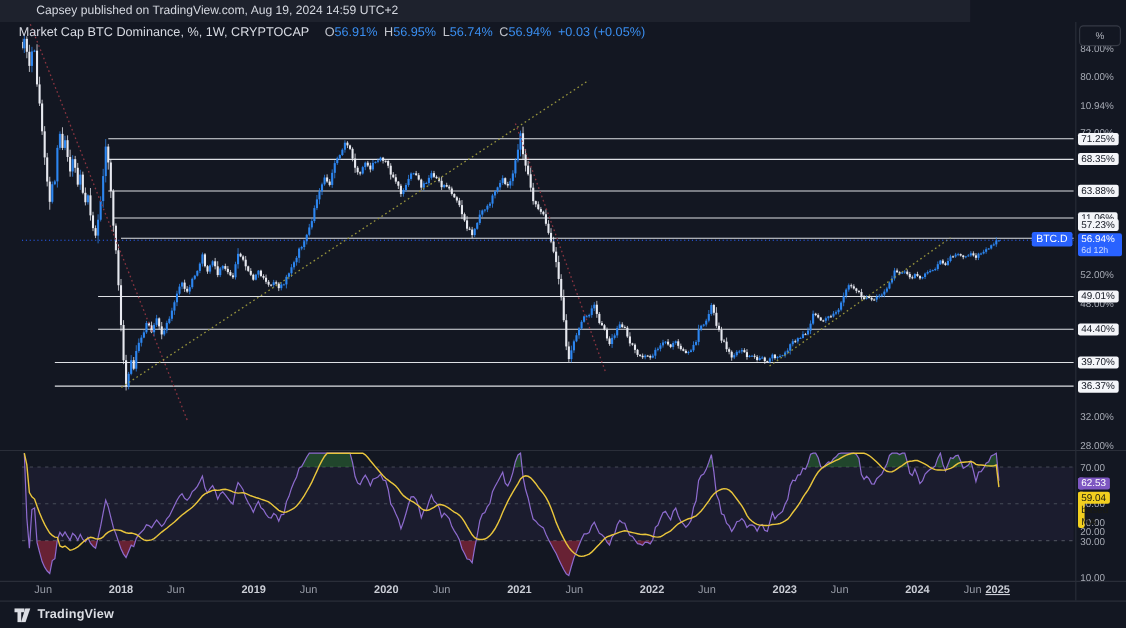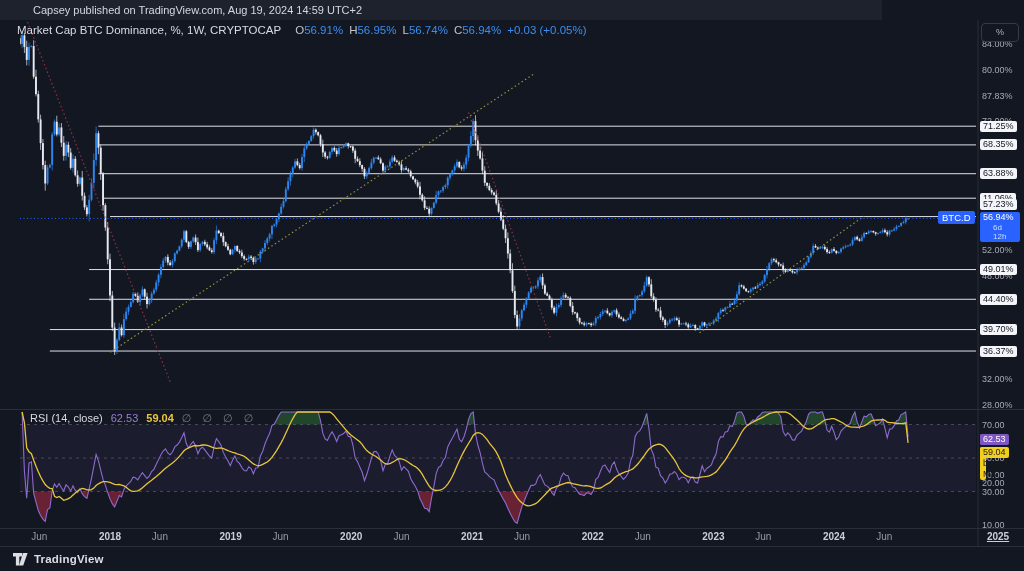--- a/index.html
+++ b/index.html
@@ -34,21 +34,21 @@
   }
 
   .tick { position:absolute; left:982px; font-size:9px; color:#a6aab4; z-index:5; }
   .t-label { position:absolute; top:531px; width:44px; text-align:center; font-size:10px; color:#969aa5; z-index:5; }
   .t-label.major { color:#cbced6; font-weight:bold; }
 
   .chip { position:absolute; left:980px; z-index:22; font-size:9px; line-height:11px;
     padding:0 3px; border-radius:2px; }
   .chip.white { background:#f4f5f9; color:#131722; }
   .chip.blue  { background:#2962ff; color:#ffffff; text-align:left; }
-  .chip.blue .cd { display:block; font-size:8px; color:#ffffffc0; line-height:9px; padding-bottom:1px;margin-left:10px; }
+  .chip.blue .cd { display:block; font-size:8px; color:#ffffffc0; line-height:9px; padding-bottom:1px; }
   .chip.purple { background:#7e57c2; color:#fff; }
   .chip.yellow { background:#f2cf1f; color:#1c1c10; }
   .namechip { position:absolute; z-index:21; font-size:9px; line-height:11px; padding:0 3px; border-radius:2px; }
 
   .symbol-chip {
     position:absolute; left:938px; top:211px; z-index:21;
     background:#2962ff; color:#fff; font-size:9.5px; line-height:13px; padding:0 4px; border-radius:2px;
   }
 
   .footer { position:absolute; left:0; top:547px; width:1024px; height:24px; z-index:15;
@@ -903,30 +903,27 @@
         <line x1="0" y1="528.5" x2="1024" y2="528.5" stroke="#2a2e39" stroke-width="1"></line>
         <line x1="0" y1="546.5" x2="1024" y2="546.5" stroke="#2a2e39" stroke-width="1"></line>
         <line x1="978" y1="20" x2="978" y2="546" stroke="#2a2e39" stroke-width="1"></line>
       </g>
   </svg>
 
   <div class="legend main-legend">
     <span>Market Cap BTC Dominance, %, 1W, CRYPTOCAP</span><span class="ohlc"><span class="k">O</span><span class="v">56.91%</span><span class="k">H</span><span class="v">56.95%</span><span class="k">L</span><span class="v">56.74%</span><span class="k">C</span><span class="v">56.94%</span><span class="chg">+0.03 (+0.05%)</span></span>
   </div>
 
-  <div class="legend rsi-legend">
-    <span>RSI (14, close)</span><span class="rsi-v">62.53</span><span class="ma-v">59.04</span><span class="empties">∅ ∅ ∅ ∅</span>
-  </div>
 
   <div class="unit-btn">%</div>
 
   <div id="price-ticks">
       <div class="tick" style="top: 39px;">84.00%</div>
       <div class="tick" style="top: 64.7856px;">80.00%</div>
-      <div class="tick" style="top: 90.5712px;">87.83%</div>
+      <div class="tick" style="top: 90.5712px;">10.94%</div>
       <div class="tick" style="top: 116.357px;">72.00%</div>
       <div class="tick" style="top: 245.285px;">52.00%</div>
       <div class="tick" style="top: 271.07px;">48.00%</div>
       <div class="tick" style="top: 374.213px;">32.00%</div>
       <div class="tick" style="top: 399.998px;">28.00%</div>
     </div>
   <div id="level-chips">
       <div class="chip white" style="top: 120.692px;">71.25%</div>
       <div class="chip white" style="top: 139.386px;">68.35%</div>
       <div class="chip white" style="top: 168.202px;">63.88%</div>
@@ -965,21 +962,21 @@
       <div class="t-label major" style="left: 329.235px;">2020</div>
       <div class="t-label" style="left: 379.464px;">Jun</div>
       <div class="t-label major" style="left: 450.183px;">2021</div>
       <div class="t-label" style="left: 500.082px;">Jun</div>
       <div class="t-label major" style="left: 570.8px;">2022</div>
       <div class="t-label" style="left: 620.699px;">Jun</div>
       <div class="t-label major" style="left: 691.417px;">2023</div>
       <div class="t-label" style="left: 741.317px;">Jun</div>
       <div class="t-label major" style="left: 812.035px;">2024</div>
       <div class="t-label" style="left: 862.264px;">Jun</div>
-      <div class="t-label major" style="left: 976px; text-decoration: underline;">2025</div>
+      <div class="t-label major" style="left: 885px; text-decoration: underline;">2025</div>
     </div>
 
   <div class="footer">
     <svg width="15" height="13" viewBox="0 0 15 13">
       <path d="M0 0 h9.2 v3.6 h-2.9 v9 h-3.4 v-9 H0 z" fill="#dcdee4"></path>
       <path d="M10 0 h4.6 l-4.4 12.6 h-4.1 z" fill="#dcdee4"></path>
     </svg>
     <span class="brand">TradingView</span>
   </div>
 

